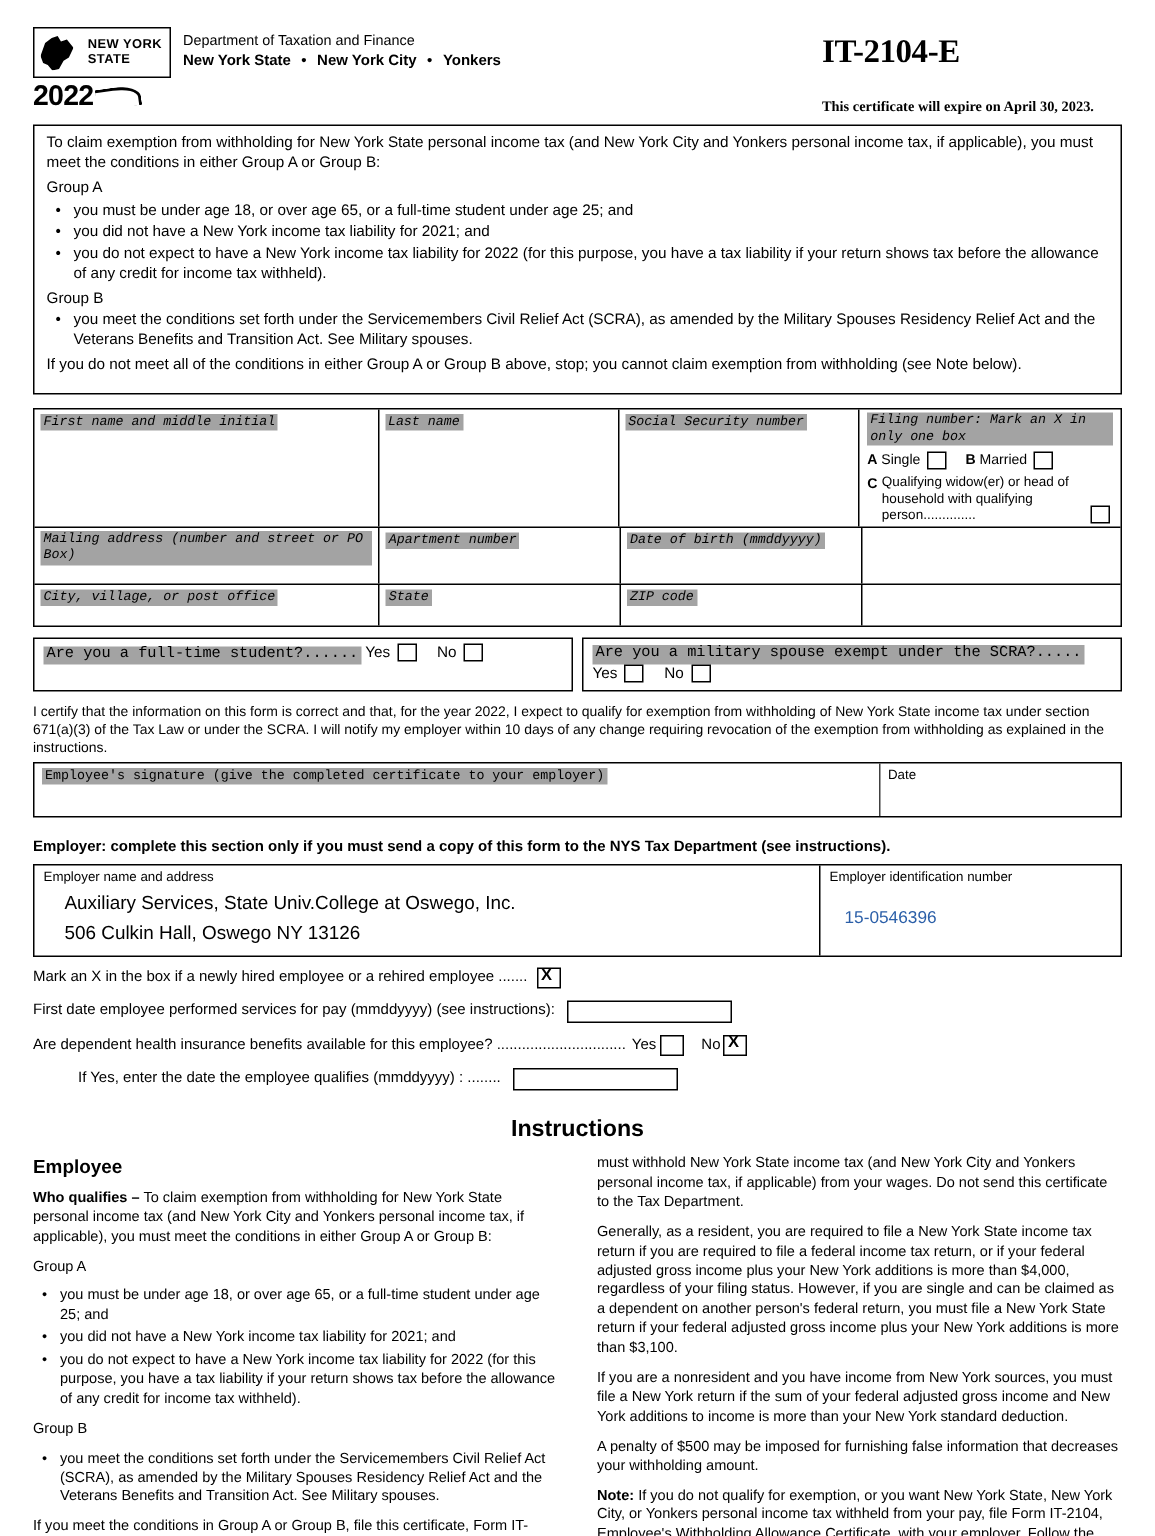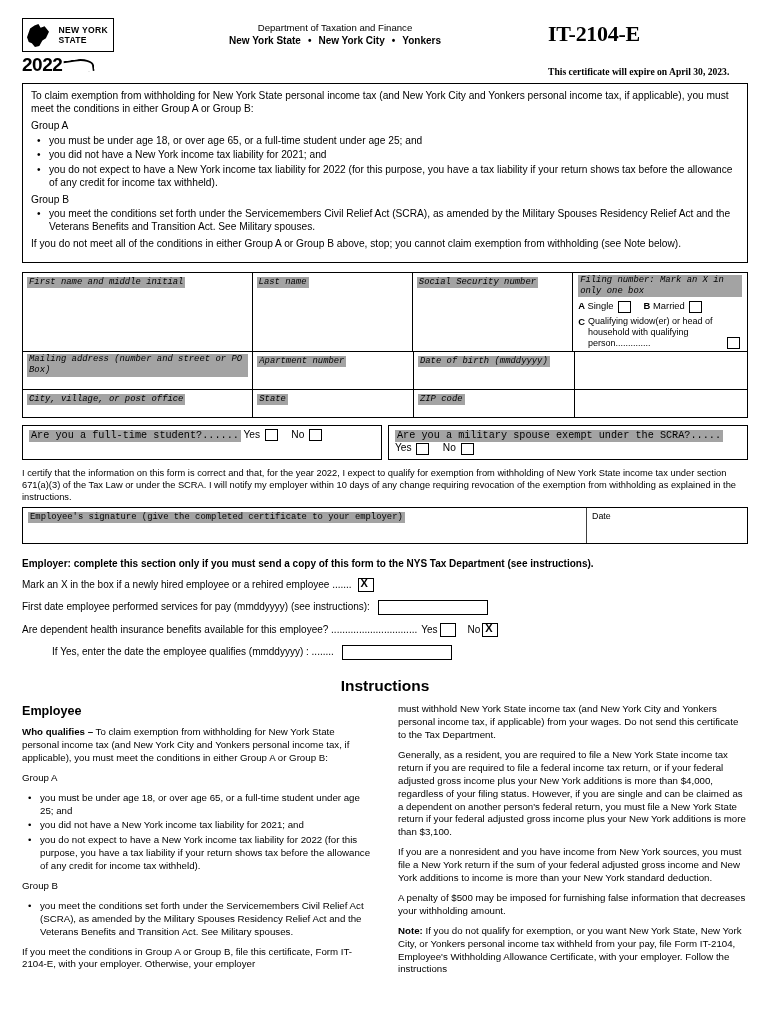--- a/index.html
+++ b/index.html
@@ -35,21 +35,21 @@
   .ny-logo .l2 { font-size: 8.6px; font-weight: bold; letter-spacing: .3px; }
   .year { font-size: 19px; font-weight: bold; letter-spacing: -.5px; margin-top: 1px; position: relative; }
   .year .swoosh {
     display: inline-block; width: 30px; height: 14px; margin-left: 2px;
     border-top: 2px solid #000;
     border-right: 2px solid #000;
     border-radius: 0 60% 0 0;
     transform: rotate(-8deg);
     vertical-align: middle;
   }
-  .hdr-mid { flex: 1; padding-left: 8px; padding-top: 4px; text-align: center; }
+  .hdr-mid { flex: 1; padding-left: 8px; padding-top: 4px; }
   .dept { font-size: 9.6px; margin-bottom: 1px; }
   .title { font-size: 17.5px; font-weight: bold; letter-spacing: -.2px; margin-bottom: 3px; }
   .subline { font-size: 10px; font-weight: bold; }
   .subline .dot { padding: 0 7px; }
   .hdr-right { width: 200px; flex: 0 0 200px; padding-top: 2px; font-family: Liberation Serif, serif; }
   .formno { font-size: 22px; font-weight: bold; letter-spacing: -.3px; }
   .expire { font-size: 9.6px; font-weight: bold; margin-top: 18px; }
 
   
   .box { border: 1px solid #000; padding: 6px 8px 8px 8px; }
@@ -235,20 +235,31 @@
     <div class="sig-left">
       <span class="lbl hl" style="font-style:normal">Employee's signature (give the completed certificate to your employer)</span>
     </div>
     <div class="sig-right">
       <span class="lbl" style="font-style:normal">Date</span>
     </div>
   </div>
 
   <div class="empl-head">Employer: complete this section only if you must send a copy of this form to the NYS Tax Department (see instructions).</div>
 
+  <div class="emplbox">
+    <div class="emp-left">
+      <span class="lbl" style="font-style:normal">Employer name and address</span>
+      <div class="emp-name">Auxiliary Services, State Univ.College at Oswego, Inc.</div>
+      <div class="emp-name">506 Culkin Hall, Oswego NY 13126</div>
+    </div>
+    <div class="emp-right">
+      <span class="lbl" style="font-style:normal">Employer identification number</span>
+      <div class="ein">15-0546396</div>
+    </div>
+  </div>
 
   <div class="lines-area">
     <div class="ln">
       <span>Mark an X in the box if a newly hired employee or a rehired employee .......</span>
       <span class="cb x" style="width:16px;height:14px;margin-left:6px"></span>
     </div>
     <div class="ln">
       <span>First date employee performed services for pay (mmddyyyy) (see instructions):</span>
       <span class="blankbox" style="width:110px; margin-left:8px"></span>
     </div>

